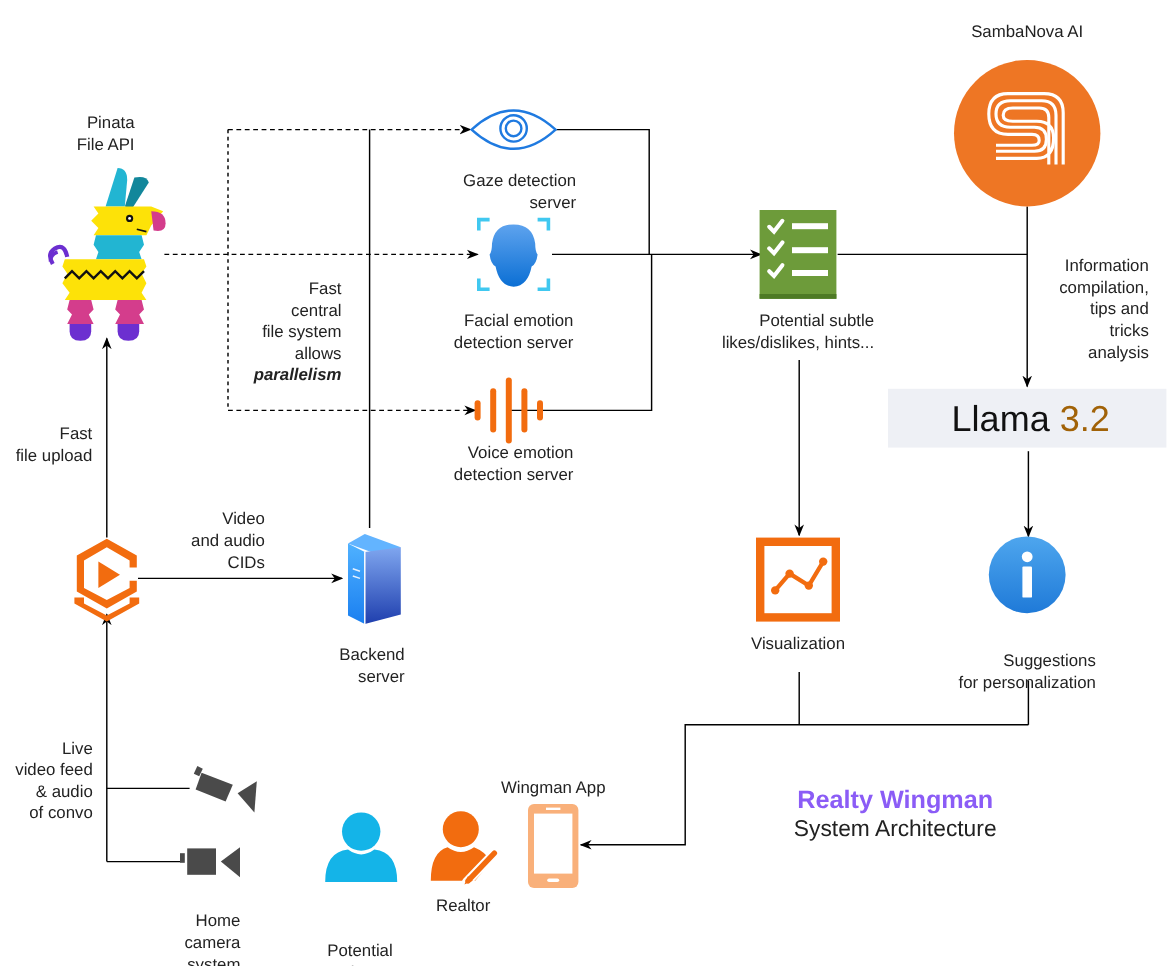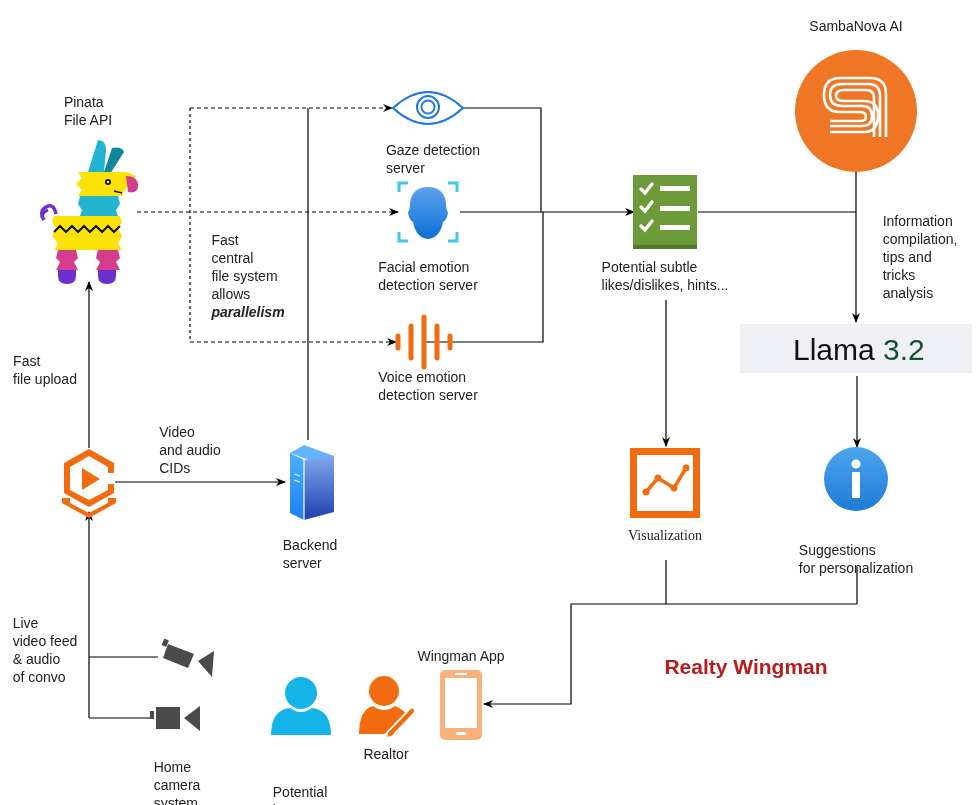--- a/index.html
+++ b/index.html
@@ -1,27 +1,27 @@
 <!DOCTYPE html>
 <html><head>
 <meta charset="utf-8">
 <style>
   html, body { margin: 0; padding: 0; background: #ffffff; }
   body { width: 980px; height: 805px; position: relative; overflow: hidden;
          font-family: "Liberation Sans", sans-serif; color: #222; }
   #diagram { position: absolute; left: 0; top: 0; }
-  .lbl { position: absolute; font-size: 14px; line-height: 18px; text-align: left;
+  .lbl { position: absolute; font-size: 14px; line-height: 18px; text-align: right;
          white-space: pre-line; color: #222; transform: translateX(-50%); }
   .title { position: absolute; left: 746px; top: 654px; transform: translateX(-50%);
            text-align: center; }
-  .title .t1 { font-size: 21px; font-weight: bold; color: #b91c1c; line-height: 26px; display:block; white-space:nowrap; }
+  .title .t1 { font-size: 21px; font-weight: bold; color: #8b5cf6; line-height: 26px; display:block; white-space:nowrap; }
   .title .t2 { font-size: 19px; color: #222; line-height: 24px; display:block; white-space:nowrap; }
   .llama-box { position: absolute; left: 740px; top: 324px; width: 232px; height: 49px; background: #eef0f5; }
   .llama-text { position: absolute; left: 793px; top: 333px; font-size: 30px; line-height: 34px; color: #111; white-space: nowrap; }
-  .llama-text .ver { color: #14532d; }
+  .llama-text .ver { color: #a16207; }
 </style>
 </head>
 <body>
 
 <svg id="diagram" width="980" height="805" viewBox="0 0 980 805" xmlns="http://www.w3.org/2000/svg">
   <defs>
     <marker id="arr" markerWidth="10" markerHeight="10" refX="9" refY="5" orient="auto" markerUnits="userSpaceOnUse">
       <path d="M0,1 L10,5 L0,9 L3,5 Z" fill="#000"></path>
     </marker>
     <linearGradient id="faceGrad" x1="0" y1="0" x2="0" y2="1">
@@ -217,21 +217,21 @@
 File API</div>
 <div class="lbl" style="left:433px; top:141px;">Gaze detection
 server</div>
 <div class="lbl" style="left:428px; top:258px;">Facial emotion
 detection server</div>
 <div class="lbl" style="left:428px; top:368px;">Voice emotion
 detection server</div>
 <div class="lbl" style="left:665px; top:258px;">Potential subtle
 likes/dislikes, hints...</div>
 <div class="lbl" style="left:856px; top:17px;">SambaNova AI</div>
-<div class="lbl" style="left:665px; top:527px;font-family:Liberation Serif, serif;">Visualization</div>
+<div class="lbl" style="left:665px; top:527px;">Visualization</div>
 <div class="lbl" style="left:856px; top:525px;margin-top:16px;">Suggestions
 for personalization</div>
 <div class="lbl" style="left:310px; top:536px;">Backend
 server</div>
 <div class="lbl" style="left:177px; top:744px;margin-top:14px;">Home
 camera
 system</div>
 <div class="lbl" style="left:300px; top:743px;margin-top:40px;">Potential
 buyer</div>
 <div class="lbl" style="left:386px; top:745px;">Realtor</div>
@@ -250,13 +250,14 @@
 video feed
 &amp; audio
 of convo</div>
 <div class="lbl" style="left:920px; top:212px;">Information
 compilation,
 tips and tricks
 analysis</div>
 
 <div class="title">
   <span class="t1">Realty Wingman</span>
+  <span class="t2">System Architecture</span>
 </div>
 
 </body></html>

